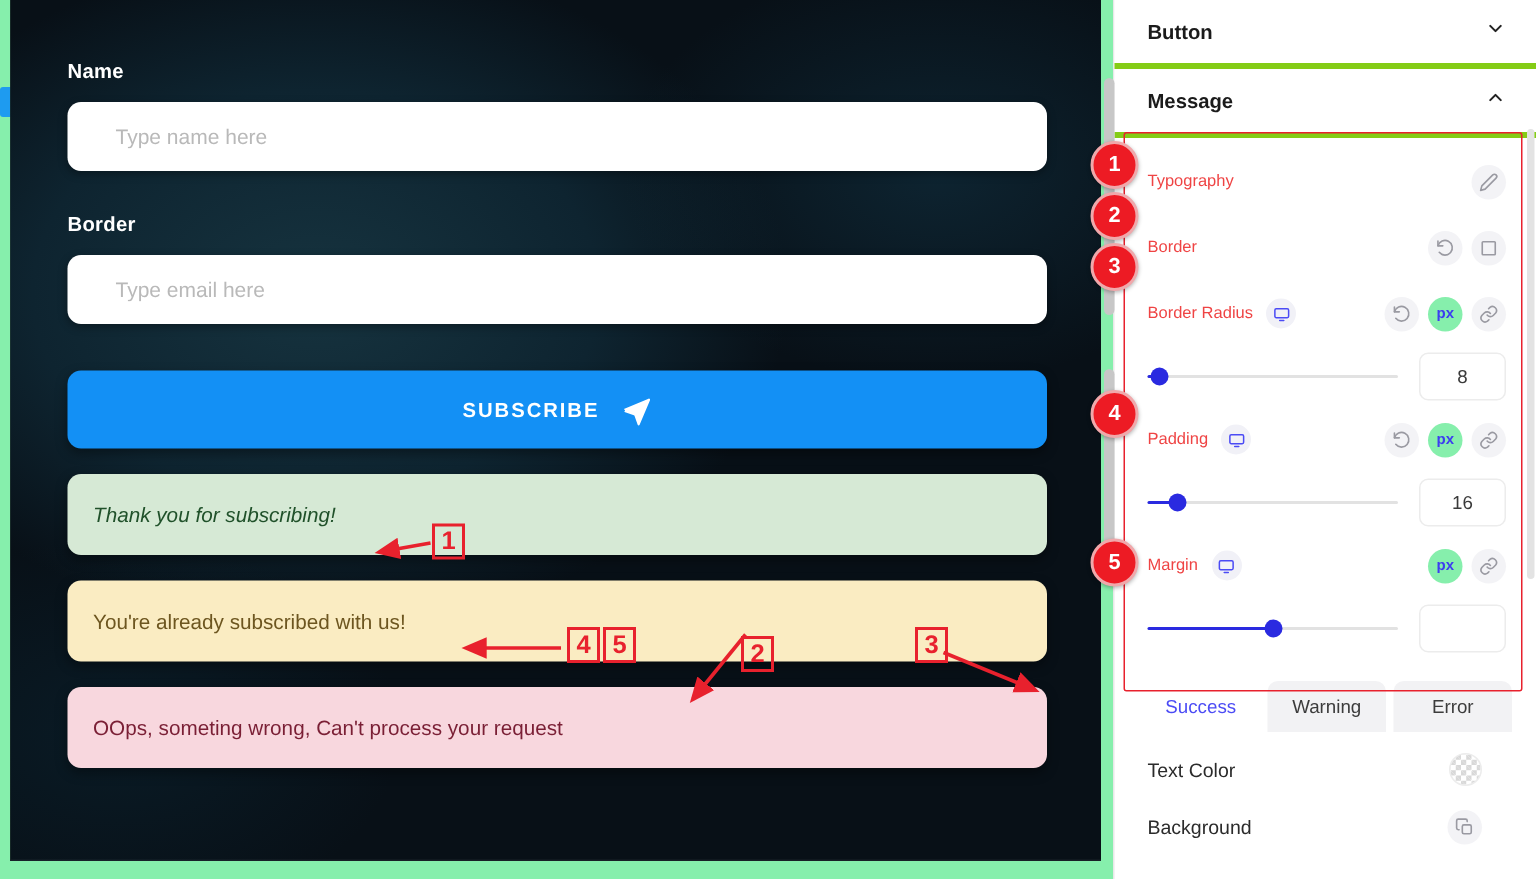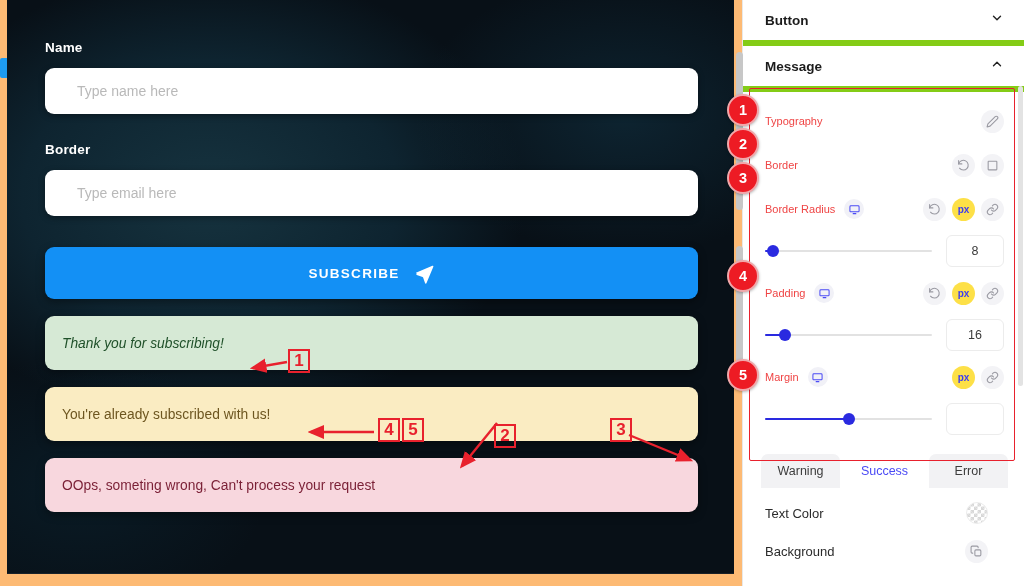--- a/index.html
+++ b/index.html
@@ -7,21 +7,21 @@
     width: 1024px; height: 586px;
     overflow: hidden;
     font-family: "Liberation Sans", sans-serif;
     background: #ffffff;
   }
   #root { position: relative; width: 1024px; height: 586px; background: #ffffff; }
 
   
   .preview-wrap {
     position: absolute; left: 0; top: 0; width: 742px; height: 586px;
-    background: #fdba74;
+    background: #86efac;
   }
   .preview-canvas {
     position: absolute; left: 7px; top: 0px; width: 727px; height: 574px;
     background:
       radial-gradient(ellipse 420px 300px at 28% 34%, #16333f 0%, #0e2430 45%, #081017 75%),
       radial-gradient(ellipse 500px 380px at 72% 72%, #123540 0%, #0a1b24 50%, #05090d 85%),
       linear-gradient(135deg, #0c1b24 0%, #06080c 55%, #000105 100%);
     overflow: hidden;
     box-shadow: inset 0 -1px 0 rgba(255,255,255,0.07);
   }
@@ -84,38 +84,38 @@
     position: absolute; left: -7px; top: 246px; width: 7px; height: 120px;
     background: #c7c7c7; border-radius: 4px;
   }
   .panel-scroll-right {
     position: absolute; right: 1px; top: 86px; width: 5px; height: 300px;
     background: #e3e3e3; border-radius: 3px;
   }
 
   .section-head {
     height: 46px; display: flex; align-items: center; justify-content: space-between;
-    padding: 0 20px 0 22px; border-bottom: 6px solid #84cc16; background:#fff;
+    padding: 0 20px 0 22px; border-bottom: 4px solid #84cc16; background:#fff;
   }
   .section-head .ttl { font-size: 13.5px; font-weight: 700; color: #1b1b1b; }
   .chev { width: 14px; height: 14px; color:#222; }
 
   .row {
     height: 34px; display: flex; align-items: center;
     padding: 0 20px 0 22px; position: relative;
   }
   .row .name { font-size: 11px; color: #ef4444; white-space: nowrap; }
   .row .spacer { flex: 1; }
   .icon-btn {
     width: 23px; height: 23px; border-radius: 50%; background: #f3f3f6;
     display: inline-flex; align-items: center; justify-content: center;
     margin-left: 6px; cursor: pointer; flex: none;
   }
   .unit-chip {
-    width: 23px; height: 23px; border-radius: 50%; background: #fde047;
+    width: 23px; height: 23px; border-radius: 50%; background: #86efac;
     display: inline-flex; align-items: center; justify-content: center;
     font-size: 10px; font-weight: 700; color: #3d3df0; margin-left: 6px;
     cursor: pointer; flex: none;
   }
   .device-chip {
     width: 20px; height: 20px; border-radius: 50%; background: #f1f1f7;
     display: inline-flex; align-items: center; justify-content: center;
     margin-left: 9px; cursor: pointer; flex: none;
   }
   .ic { width: 13px; height: 13px; color: #9a9aa2; display:block; }
@@ -370,22 +370,22 @@
     <div class="slider-row">
       <span class="slider">
         <span class="track"></span>
         <span class="fill" style="width:50%"></span>
         <span class="thumb" style="left:50%"></span>
       </span>
       <span class="num-box"></span>
     </div>
 
     <div class="tabs-wrap">
+      <div class="tab active">Success</div>
       <div class="tab">Warning</div>
-      <div class="tab active">Success</div>
       <div class="tab">Error</div>
     </div>
 
     <div class="tab-body">
       <div class="prop-row">
         <span class="pname">Text Color</span>
         <span class="spacer"></span>
         <span class="swatch-checker"></span>
       </div>
       <div class="prop-row">

